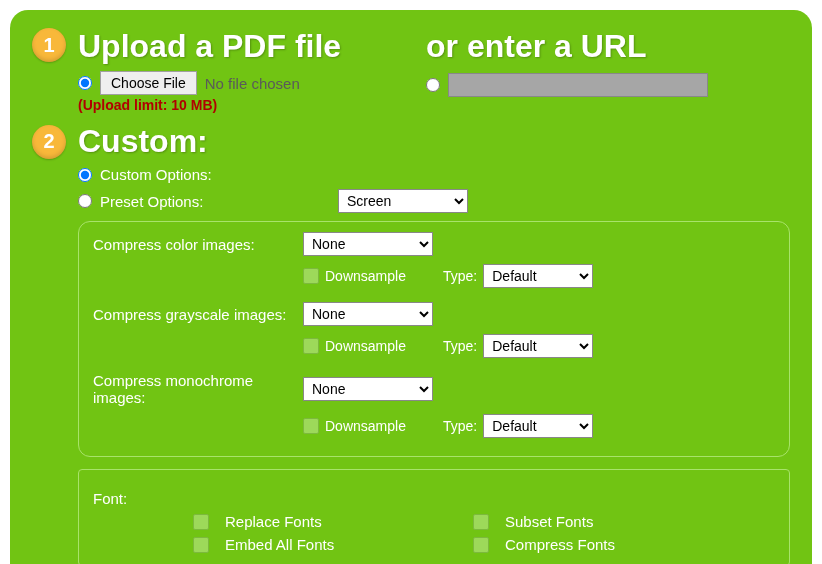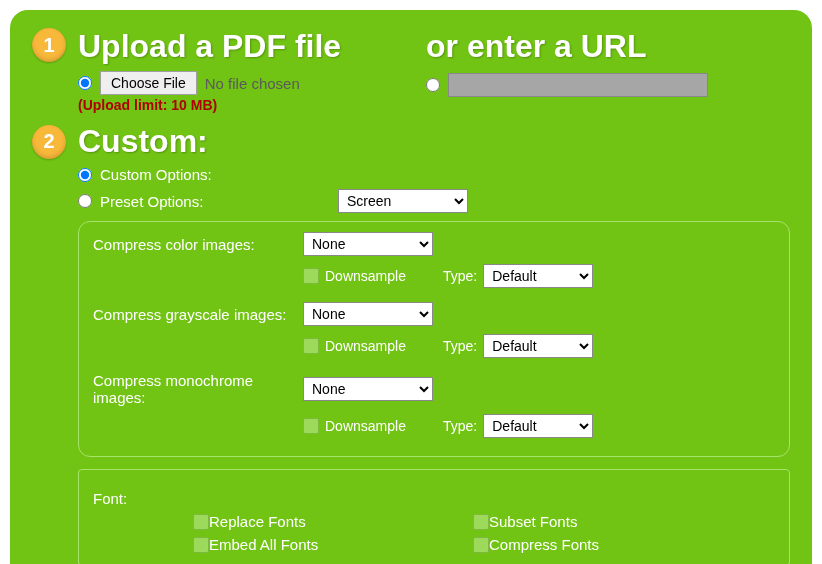--- a/index.html
+++ b/index.html
@@ -145,21 +145,21 @@
     color: #fff;
     font-size: 15px;
   }
   .font-grid {
     display: grid;
     grid-template-columns: 220px 220px;
     gap: 6px 60px;
     margin-left: 100px;
     margin-top: 6px;
   }
-  .font-item { display:flex; align-items:center; gap:0; }
+  .font-item { display:flex; align-items:center; gap:16px; }
   .reset-btn {
     display:inline-block;
     margin-top: 12px;
     background: linear-gradient(#3bb4ec, #0e7fc9);
     color:#fff;
     font-weight:bold;
     font-size:15px;
     border:none;
     border-radius:8px;
     padding:4px 22px;

